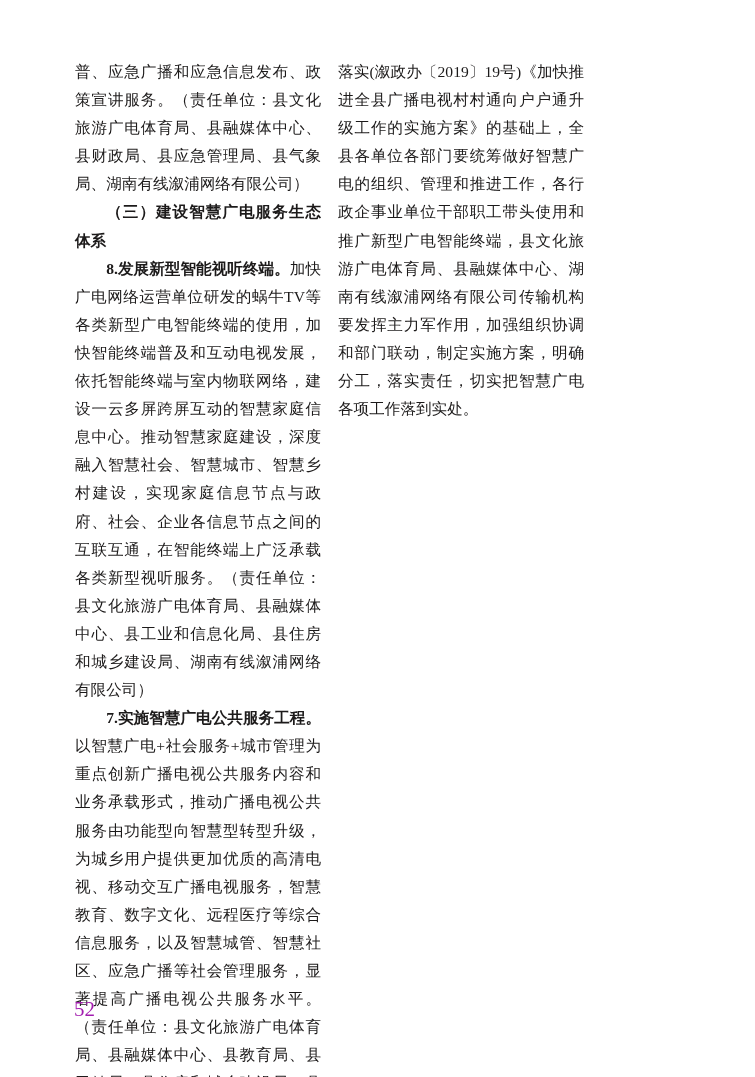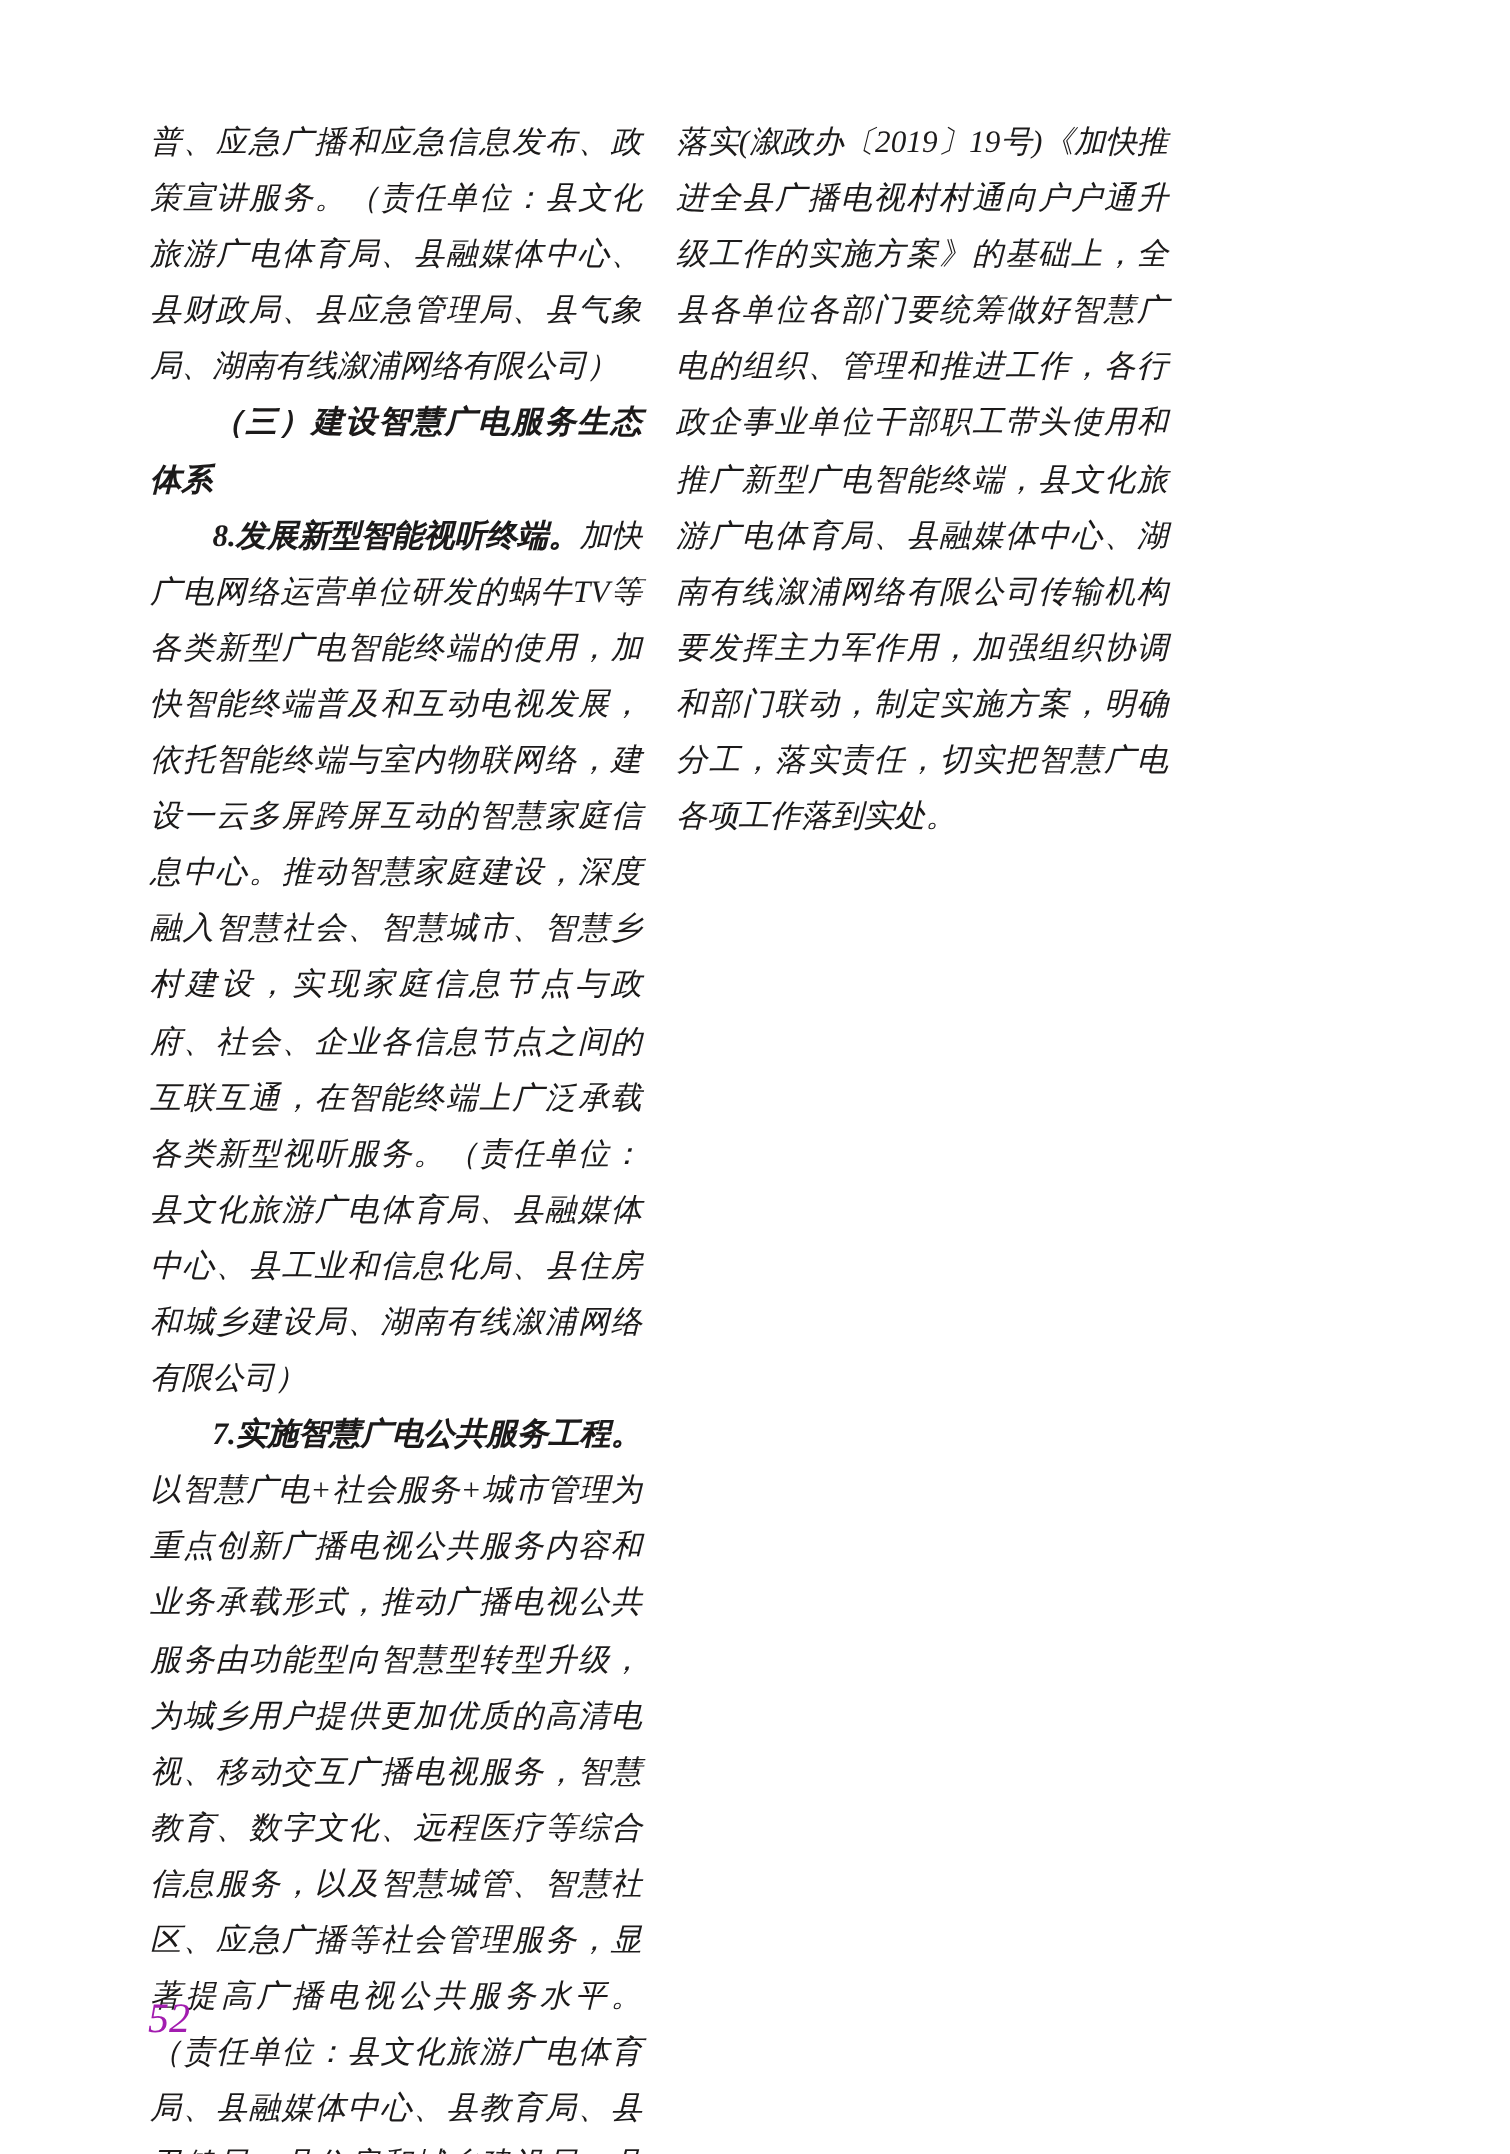--- a/index.html
+++ b/index.html
@@ -8,21 +8,20 @@
     background: #ffffff;
   }
   .page {
     position: relative;
     width: 647px;
     height: 1077px;
     background: #ffffff;
     overflow: hidden;
     font-family: "Liberation Serif", "DejaVu Serif", serif;
     color: #1c1a1a;
-    font-style: italic;
   }
   .columns {
     display: flex;
     gap: 17px;
     padding: 58px 63px 0 75px;
     box-sizing: border-box;
   }
   .column {
     width: 300px;
     font-size: 15.6px;

